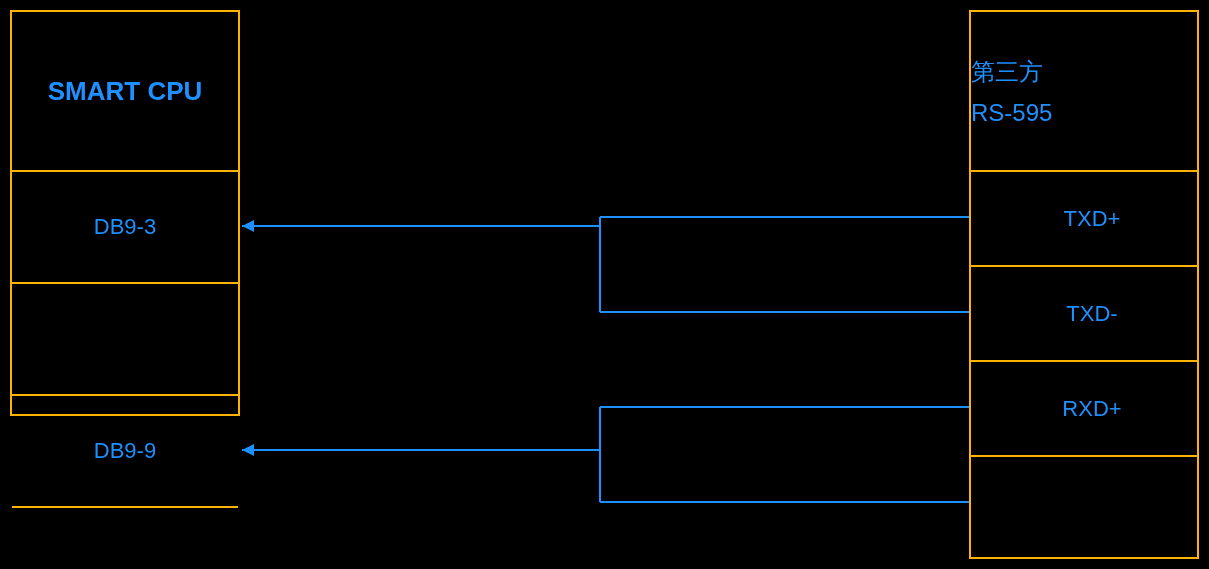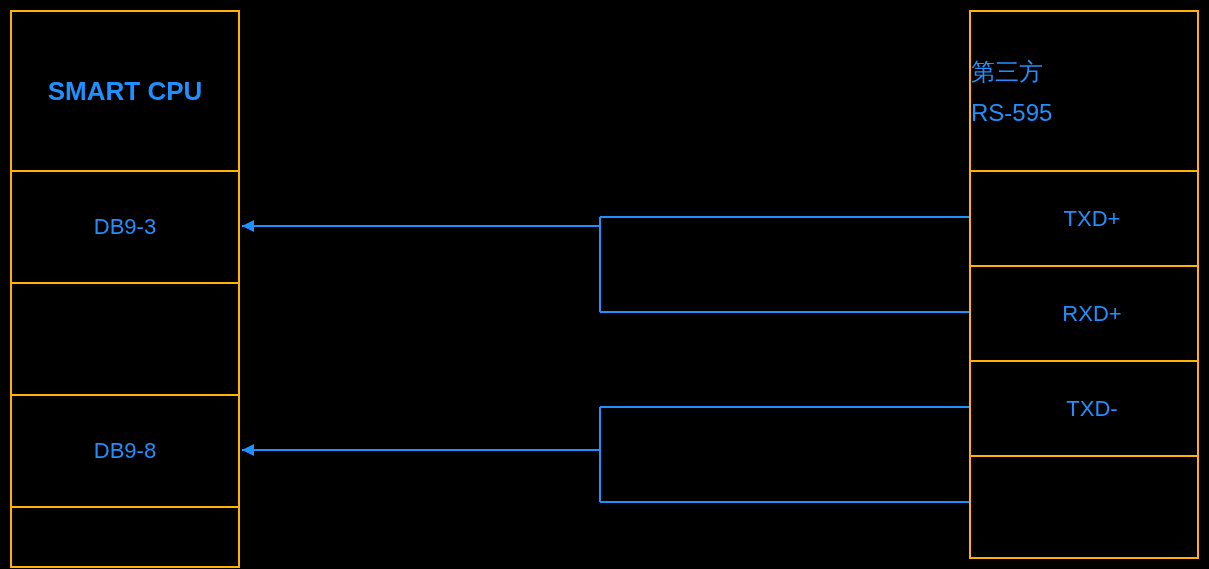--- a/index.html
+++ b/index.html
@@ -16,21 +16,21 @@
       height: 569px;
       position: relative;
     }
 
     
     .left-block {
       position: absolute;
       left: 10px;
       top: 10px;
       width: 230px;
-      height: 558px;
+      height: 406px;
       border: 2px solid #FFB300;
     }
 
     .left-top-section {
       width: 100%;
       height: 160px;
       border-bottom: 2px solid #FFB300;
       display: flex;
       align-items: center;
       justify-content: center;
@@ -135,43 +135,43 @@
       <span>SMART CPU</span>
     </div>
 
     <div class="left-row">
       <span>DB9-3</span>
     </div>
 
     <div class="left-row-empty"></div>
 
     <div class="left-row">
-      <span>DB9-8</span>
+      <span>DB9-9</span>
     </div>
 
     <div class="left-bottom-empty"></div>
   </div>
 
   <div class="right-block">
 
     <div class="right-top-section">
       <span>第三方</span>
       <span>RS-595</span>
     </div>
 
     <div class="right-row">
       <span>TXD+</span>
     </div>
 
     <div class="right-row">
-      <span>RXD+</span>
+      <span>TXD-</span>
     </div>
 
     <div class="right-row">
-      <span>TXD-</span>
+      <span>RXD+</span>
     </div>
 
 
     <div class="right-bottom-empty"></div>
   </div>
 
   <svg class="svg-overlay">
 
     <line x1="969" y1="217" x2="600" y2="217" stroke="#1E90FF" stroke-width="2"></line>
 

